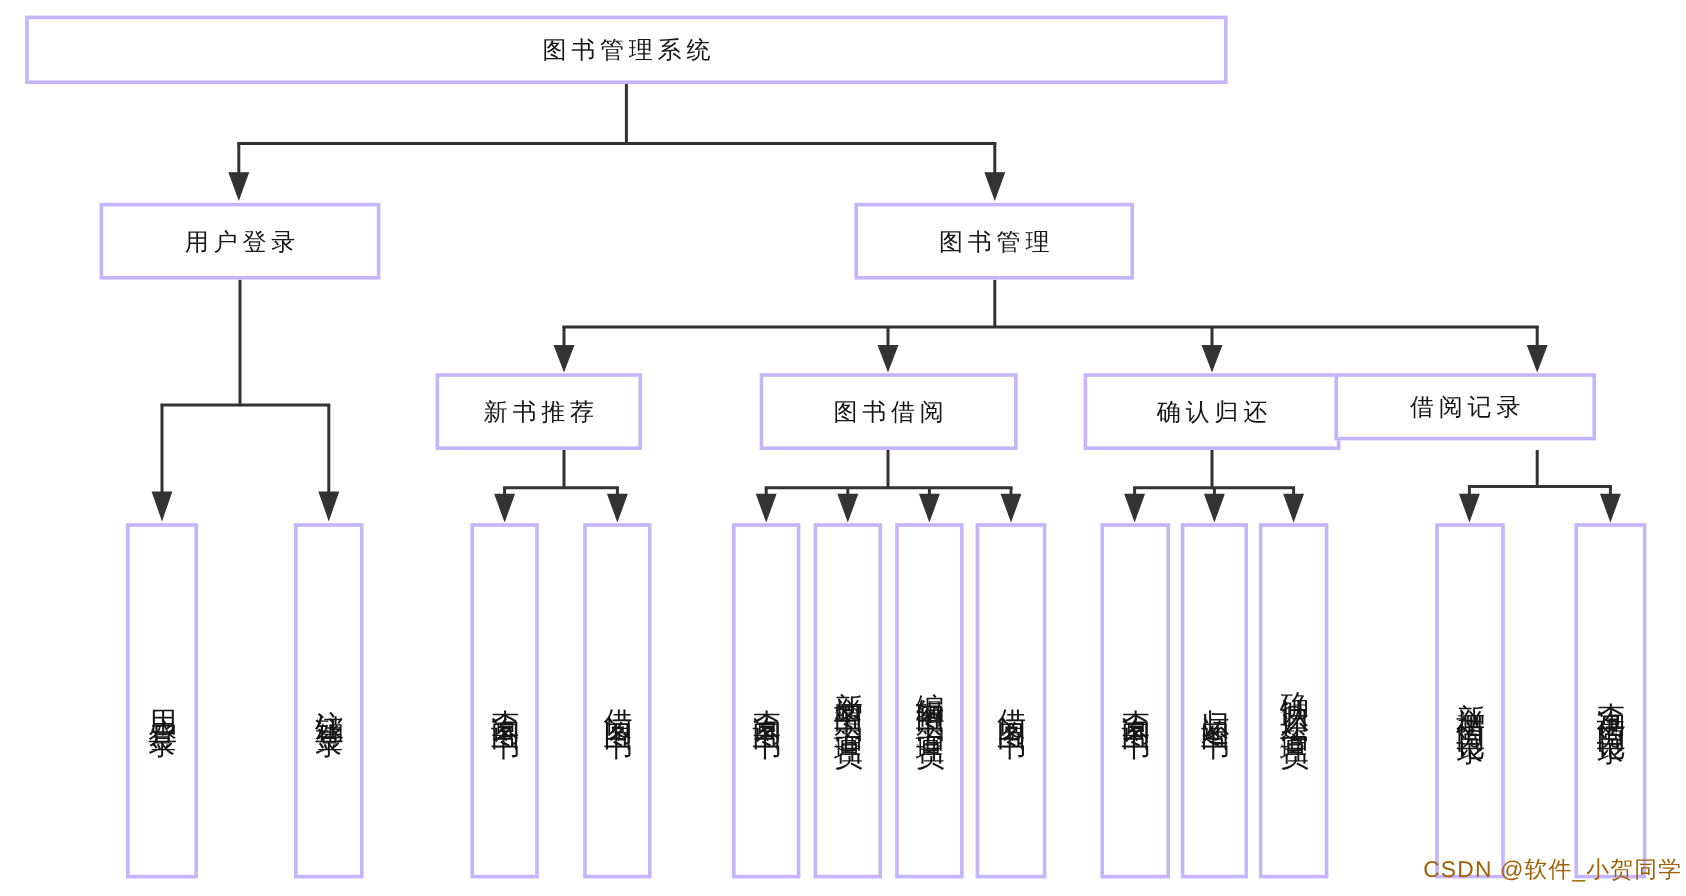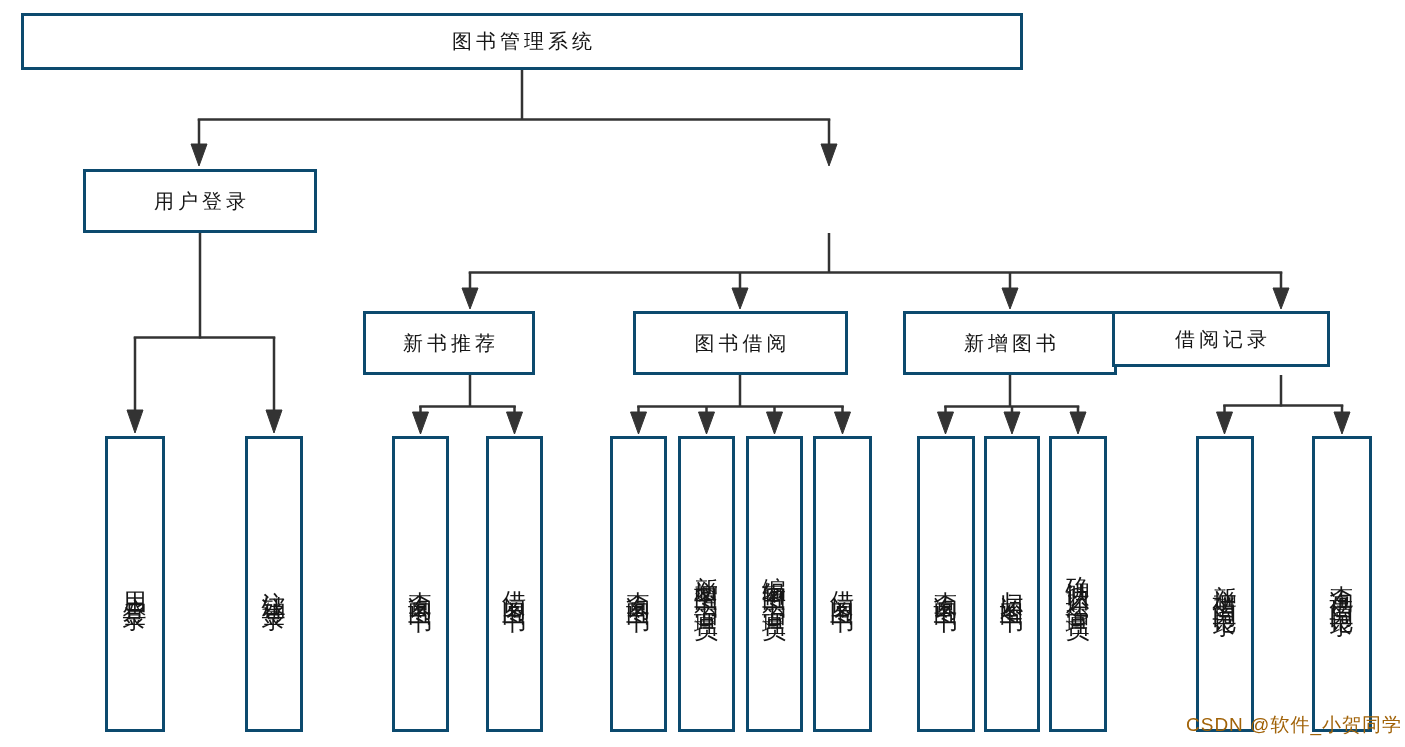--- a/index.html
+++ b/index.html
@@ -15,21 +15,21 @@
   svg.connectors {
     position: absolute;
     left: 0; top: 0;
     width: 1405px; height: 747px;
   }
   svg.connectors line { stroke: #333333; stroke-width: 2.5; }
   svg.connectors polygon { fill: #333333; stroke: #333333; }
   .box {
     position: absolute;
     background: #ffffff;
-    border: 3px solid #0c4a6e;
+    border: 3px solid #c4b5fd;
     display: flex;
     align-items: center;
     justify-content: center;
     color: #161616;
   }
   .hlabel {
     font-size: 20px;
     letter-spacing: 4px;
     text-indent: 4px;
     white-space: nowrap;
@@ -116,24 +116,25 @@
     <line x1="1223.25" y1="405.5" x2="1343.25" y2="405.5"></line>
     <line x1="1224.5" y1="405" x2="1224.5" y2="414"></line>
     <polygon points="1216.5,412 1232.5,412 1224.5,434"></polygon>
     <line x1="1342" y1="405" x2="1342" y2="414"></line>
     <polygon points="1334,412 1350,412 1342,434"></polygon>
   </svg>
 
   <div class="box hlabel" style="left:21px; top:13px; width:1002px; height:57px;">图书管理系统</div>
 
   <div class="box hlabel" style="left:83px; top:169px; width:234px; height:64px;">用户登录</div>
+  <div class="box hlabel" style="left:712px; top:169px; width:233px; height:64px;">图书管理</div>
 
   <div class="box hlabel" style="left:363px; top:311px; width:172px; height:64px;">新书推荐</div>
   <div class="box hlabel" style="left:633px; top:311px; width:215px; height:64px;">图书借阅</div>
-  <div class="box hlabel" style="left:903px; top:311px; width:214px; height:64px;">新增图书</div>
+  <div class="box hlabel" style="left:903px; top:311px; width:214px; height:64px;">确认归还</div>
   <div class="box hlabel" style="left:1112px; top:311px; width:218px; height:56px;">借阅记录</div>
 
   <div class="box leaf" style="left:105px; width:60px;">
     <span>用户登录</span>
   </div>
   <div class="box leaf" style="left:245px; width:58px;">
     <span>注销登录</span>
   </div>
 
   <div class="box leaf" style="left:392px; width:57px;">

